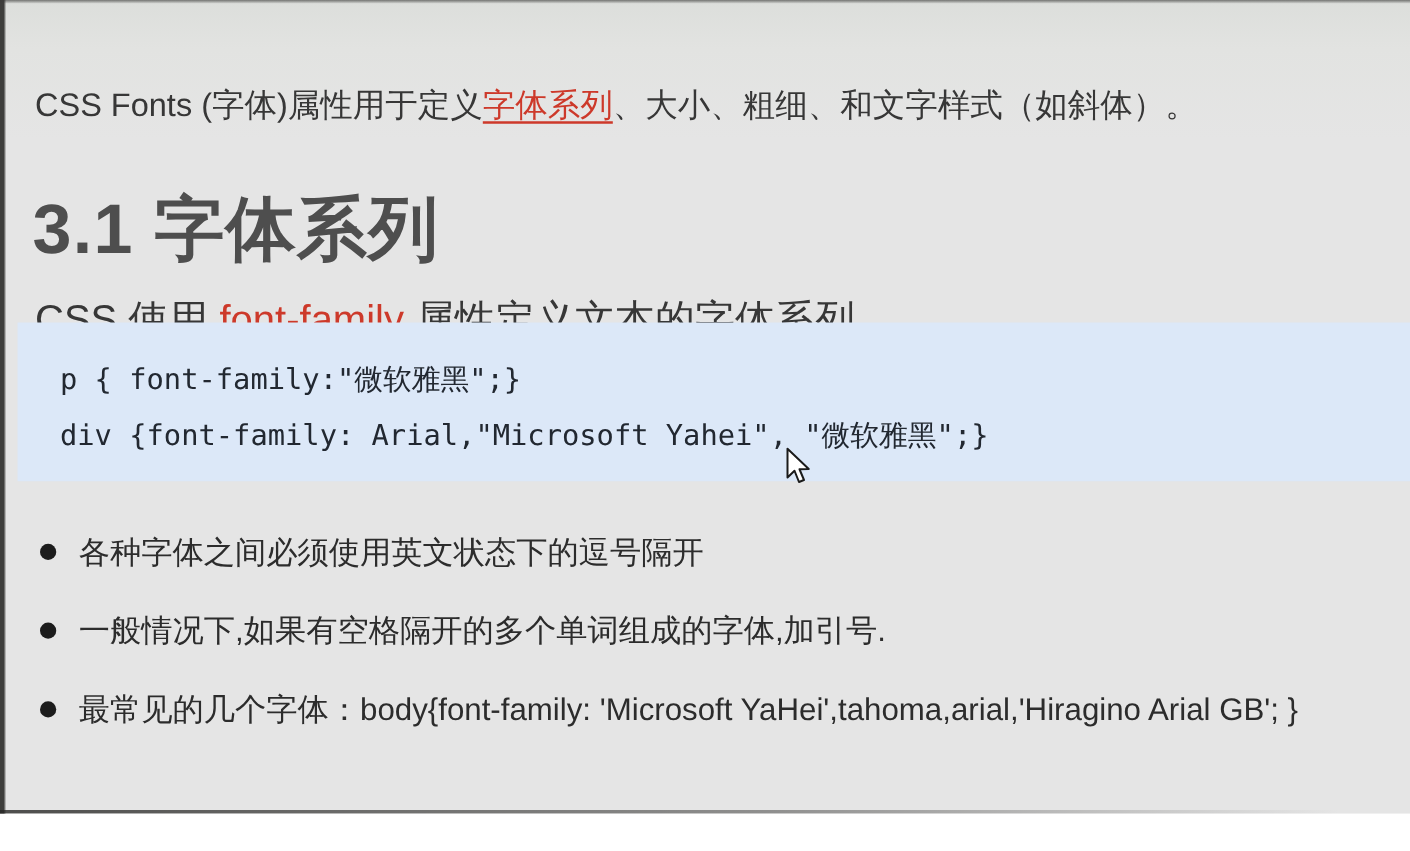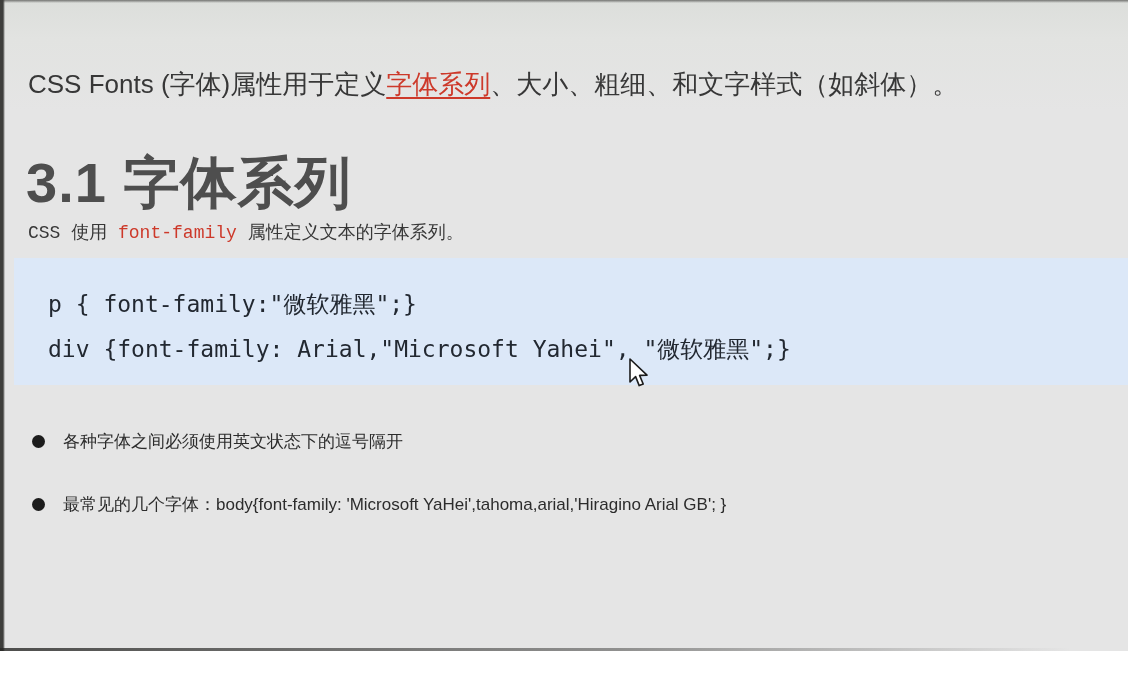--- a/index.html
+++ b/index.html
@@ -34,42 +34,42 @@
   }
   .red{color:#cd392a;}
   .red-underline{color:#cd392a;text-decoration:underline;text-decoration-color:#cd392a;text-underline-offset:4px;}
   .heading{
     position:absolute;left:26px;top:100px;
     font-size:56px;font-weight:700;color:#4e4e4e;
     letter-spacing:1px;
   }
   .para{
     position:absolute;left:28px;top:202px;
-    font-size:18px;color:#373737;white-space:nowrap;font-family:Liberation Mono, monospace;
+    font-size:32px;color:#373737;white-space:nowrap;
   }
   .codeblock{
     position:absolute;left:14px;top:258px;
     width:1114px;height:127px;
     background:#dce8f8;
     box-sizing:border-box;
     padding:24px 0 0 34px;
   }
   .codeblock .code-line{
     font-family:"DejaVu Sans Mono","Liberation Mono",monospace;
     font-size:23px;line-height:45px;color:#222831;
     white-space:pre;margin:0;
   }
   .bullets{
     position:absolute;left:28px;top:422px;
     list-style:none;margin:0;padding:0;
   }
   .bullets li{
     display:flex;align-items:center;
     height:38px;margin-bottom:25px;
-    font-size:17px;color:#2c2c2c;white-space:nowrap;
+    font-size:25px;color:#2c2c2c;white-space:nowrap;
   }
   .bullet-dot{
     flex:0 0 auto;
     width:13px;height:13px;border-radius:50%;
     background:#1c1c1c;
     margin:0 18px 0 4px;
   }
   .cursor{
     position:absolute;left:627px;top:357px;width:22px;height:33px;
     pointer-events:none;
@@ -99,18 +99,22 @@
     <path d="M3 2 L3 25 L8.6 19.6 L12.2 28.6 L16.2 27 L12.6 18.4 L20 18.2 Z" fill="#ffffff" stroke="#1b1b1b" stroke-width="1.6" stroke-linejoin="round"></path>
   </svg>
 
   <ul class="bullets">
     <li>
       <span class="bullet-dot"></span>
       <span>各种字体之间必须使用英文状态下的逗号隔开</span>
     </li>
     <li>
       <span class="bullet-dot"></span>
+      <span>一般情况下,如果有空格隔开的多个单词组成的字体,加引号.</span>
+    </li>
+    <li>
+      <span class="bullet-dot"></span>
       <span>最常见的几个字体：body{font-family: 'Microsoft YaHei',tahoma,arial,'Hiragino Arial GB'; }</span>
     </li>
   </ul>
 
   <div class="edge-bottom"></div>
 </div>
 
 </body></html>

